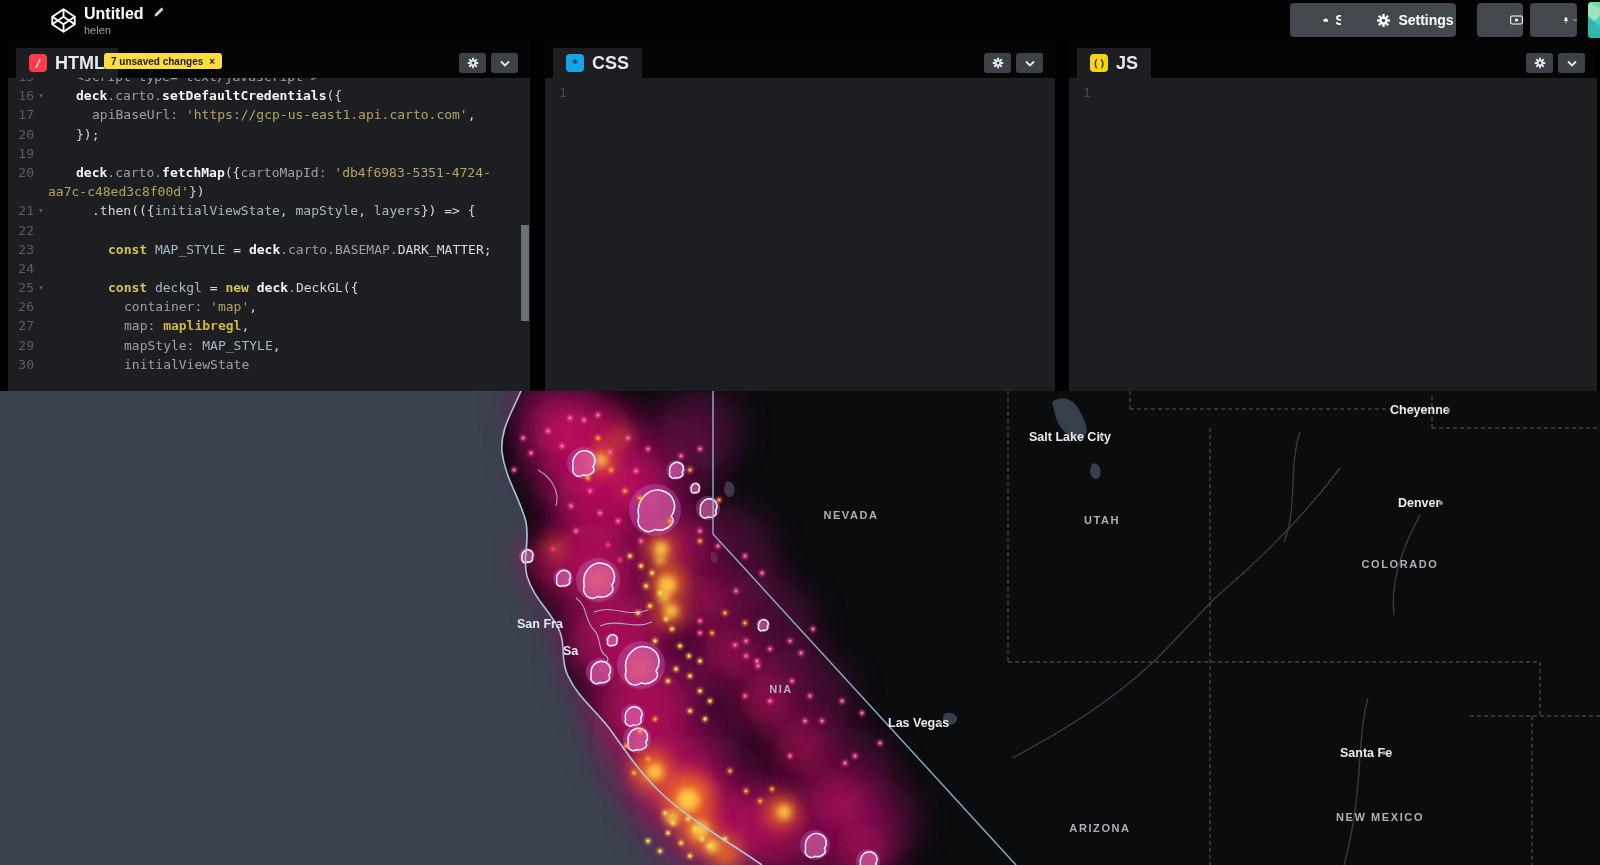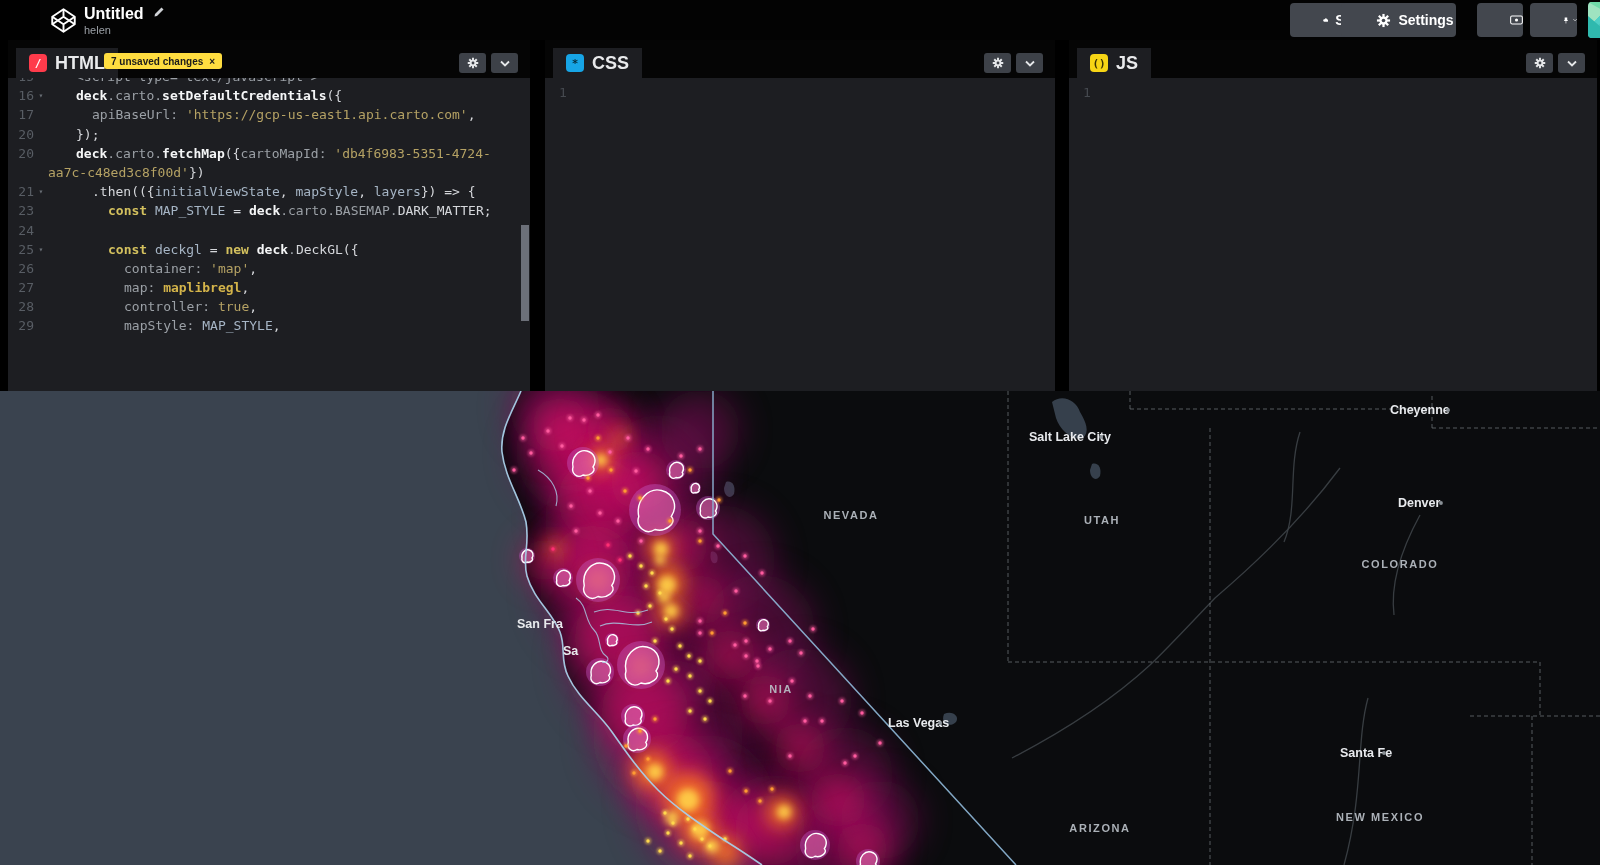--- a/index.html
+++ b/index.html
@@ -147,30 +147,32 @@
             <path d="M1 1 L5 5 L9 1"></path>
           </svg>
       </div>
     </div>
     <div class="editor">
       <div class="code" id="html-code">
           <div class="row"><span class="ln">15</span><span class="fold"></span><span class="ct" style="padding-left: 28px;"><span class="tk-g">&lt;script type='text/javascript'&gt;</span></span></div>
           <div class="row"><span class="ln">16</span><span class="fold">▾</span><span class="ct" style="padding-left: 28px;"><span class="tk-w">deck</span><span class="tk-g">.carto.</span><span class="tk-w">setDefaultCredentials</span><span class="tk-p">({</span></span></div>
           <div class="row"><span class="ln">17</span><span class="fold"></span><span class="ct" style="padding-left: 44px;"><span class="tk-g">apiBaseUrl: </span><span class="tk-s">'https://gcp-us-east1.api.carto.com'</span><span class="tk-p">,</span></span></div>
           <div class="row"><span class="ln">20</span><span class="fold"></span><span class="ct" style="padding-left: 28px;"><span class="tk-p">});</span></span></div>
+          <div class="row"><span class="ln">19</span><span class="fold"></span><span class="ct" style="padding-left: 0px;"></span></div>
           <div class="row"><span class="ln">20</span><span class="fold"></span><span class="ct" style="padding-left: 28px;"><span class="tk-w">deck</span><span class="tk-g">.carto.</span><span class="tk-w">fetchMap</span><span class="tk-p">({</span><span class="tk-g">cartoMapId: </span><span class="tk-s">'db4f6983-5351-4724-</span></span></div>
           <div class="row"><span class="ln"></span><span class="fold"></span><span class="ct" style="padding-left: 0px;"><span class="tk-s">aa7c-c48ed3c8f00d'</span><span class="tk-p">})</span></span></div>
           <div class="row"><span class="ln">21</span><span class="fold">▾</span><span class="ct" style="padding-left: 44px;"><span class="tk-p">.then(({</span><span class="tk-v">initialViewState</span><span class="tk-p">, </span><span class="tk-v">mapStyle</span><span class="tk-p">, </span><span class="tk-v">layers</span><span class="tk-p">}) =&gt; {</span></span></div>
+          <div class="row"><span class="ln">22</span><span class="fold"></span><span class="ct" style="padding-left: 0px;"></span></div>
           <div class="row"><span class="ln">23</span><span class="fold"></span><span class="ct" style="padding-left: 60px;"><span class="tk-k">const </span><span class="tk-v">MAP_STYLE</span><span class="tk-p"> = </span><span class="tk-w">deck</span><span class="tk-g">.carto.</span><span class="tk-g">BASEMAP</span><span class="tk-g">.</span><span class="tk-p">DARK_MATTER</span><span class="tk-p">;</span></span></div>
           <div class="row"><span class="ln">24</span><span class="fold"></span><span class="ct" style="padding-left: 0px;"></span></div>
           <div class="row"><span class="ln">25</span><span class="fold">▾</span><span class="ct" style="padding-left: 60px;"><span class="tk-k">const </span><span class="tk-v">deckgl</span><span class="tk-p"> = </span><span class="tk-k">new </span><span class="tk-w">deck</span><span class="tk-g">.</span><span class="tk-p">DeckGL</span><span class="tk-p">({</span></span></div>
           <div class="row"><span class="ln">26</span><span class="fold"></span><span class="ct" style="padding-left: 76px;"><span class="tk-g">container: </span><span class="tk-s">'map'</span><span class="tk-p">,</span></span></div>
           <div class="row"><span class="ln">27</span><span class="fold"></span><span class="ct" style="padding-left: 76px;"><span class="tk-g">map: </span><span class="tk-gb">maplibregl</span><span class="tk-p">,</span></span></div>
-          <div class="row"><span class="ln">28</span><span class="fold"></span><span class="ct" style="padding-left: 76px;"><span class="tk-g">controller: </span><span class="tk-s">true</span><span class="tk-p">,</span></span></div>
           <div class="row"><span class="ln">29</span><span class="fold"></span><span class="ct" style="padding-left: 76px;"><span class="tk-g">mapStyle: </span><span class="tk-v">MAP_STYLE</span><span class="tk-p">,</span></span></div>
+          <div class="row"><span class="ln">30</span><span class="fold"></span><span class="ct" style="padding-left: 76px;"><span class="tk-g">initialViewState</span></span></div>
         </div>
       <div id="html-scrollthumb"></div>
     </div>
   </div>
 
   <div class="panel" style="left:545px;width:510px;">
     <div class="tabbar">
       <div class="tab">
         <span class="tab-ic" style="background:#17a5e6;color:#06303f;">*</span>
         <span class="tab-label">CSS</span>

